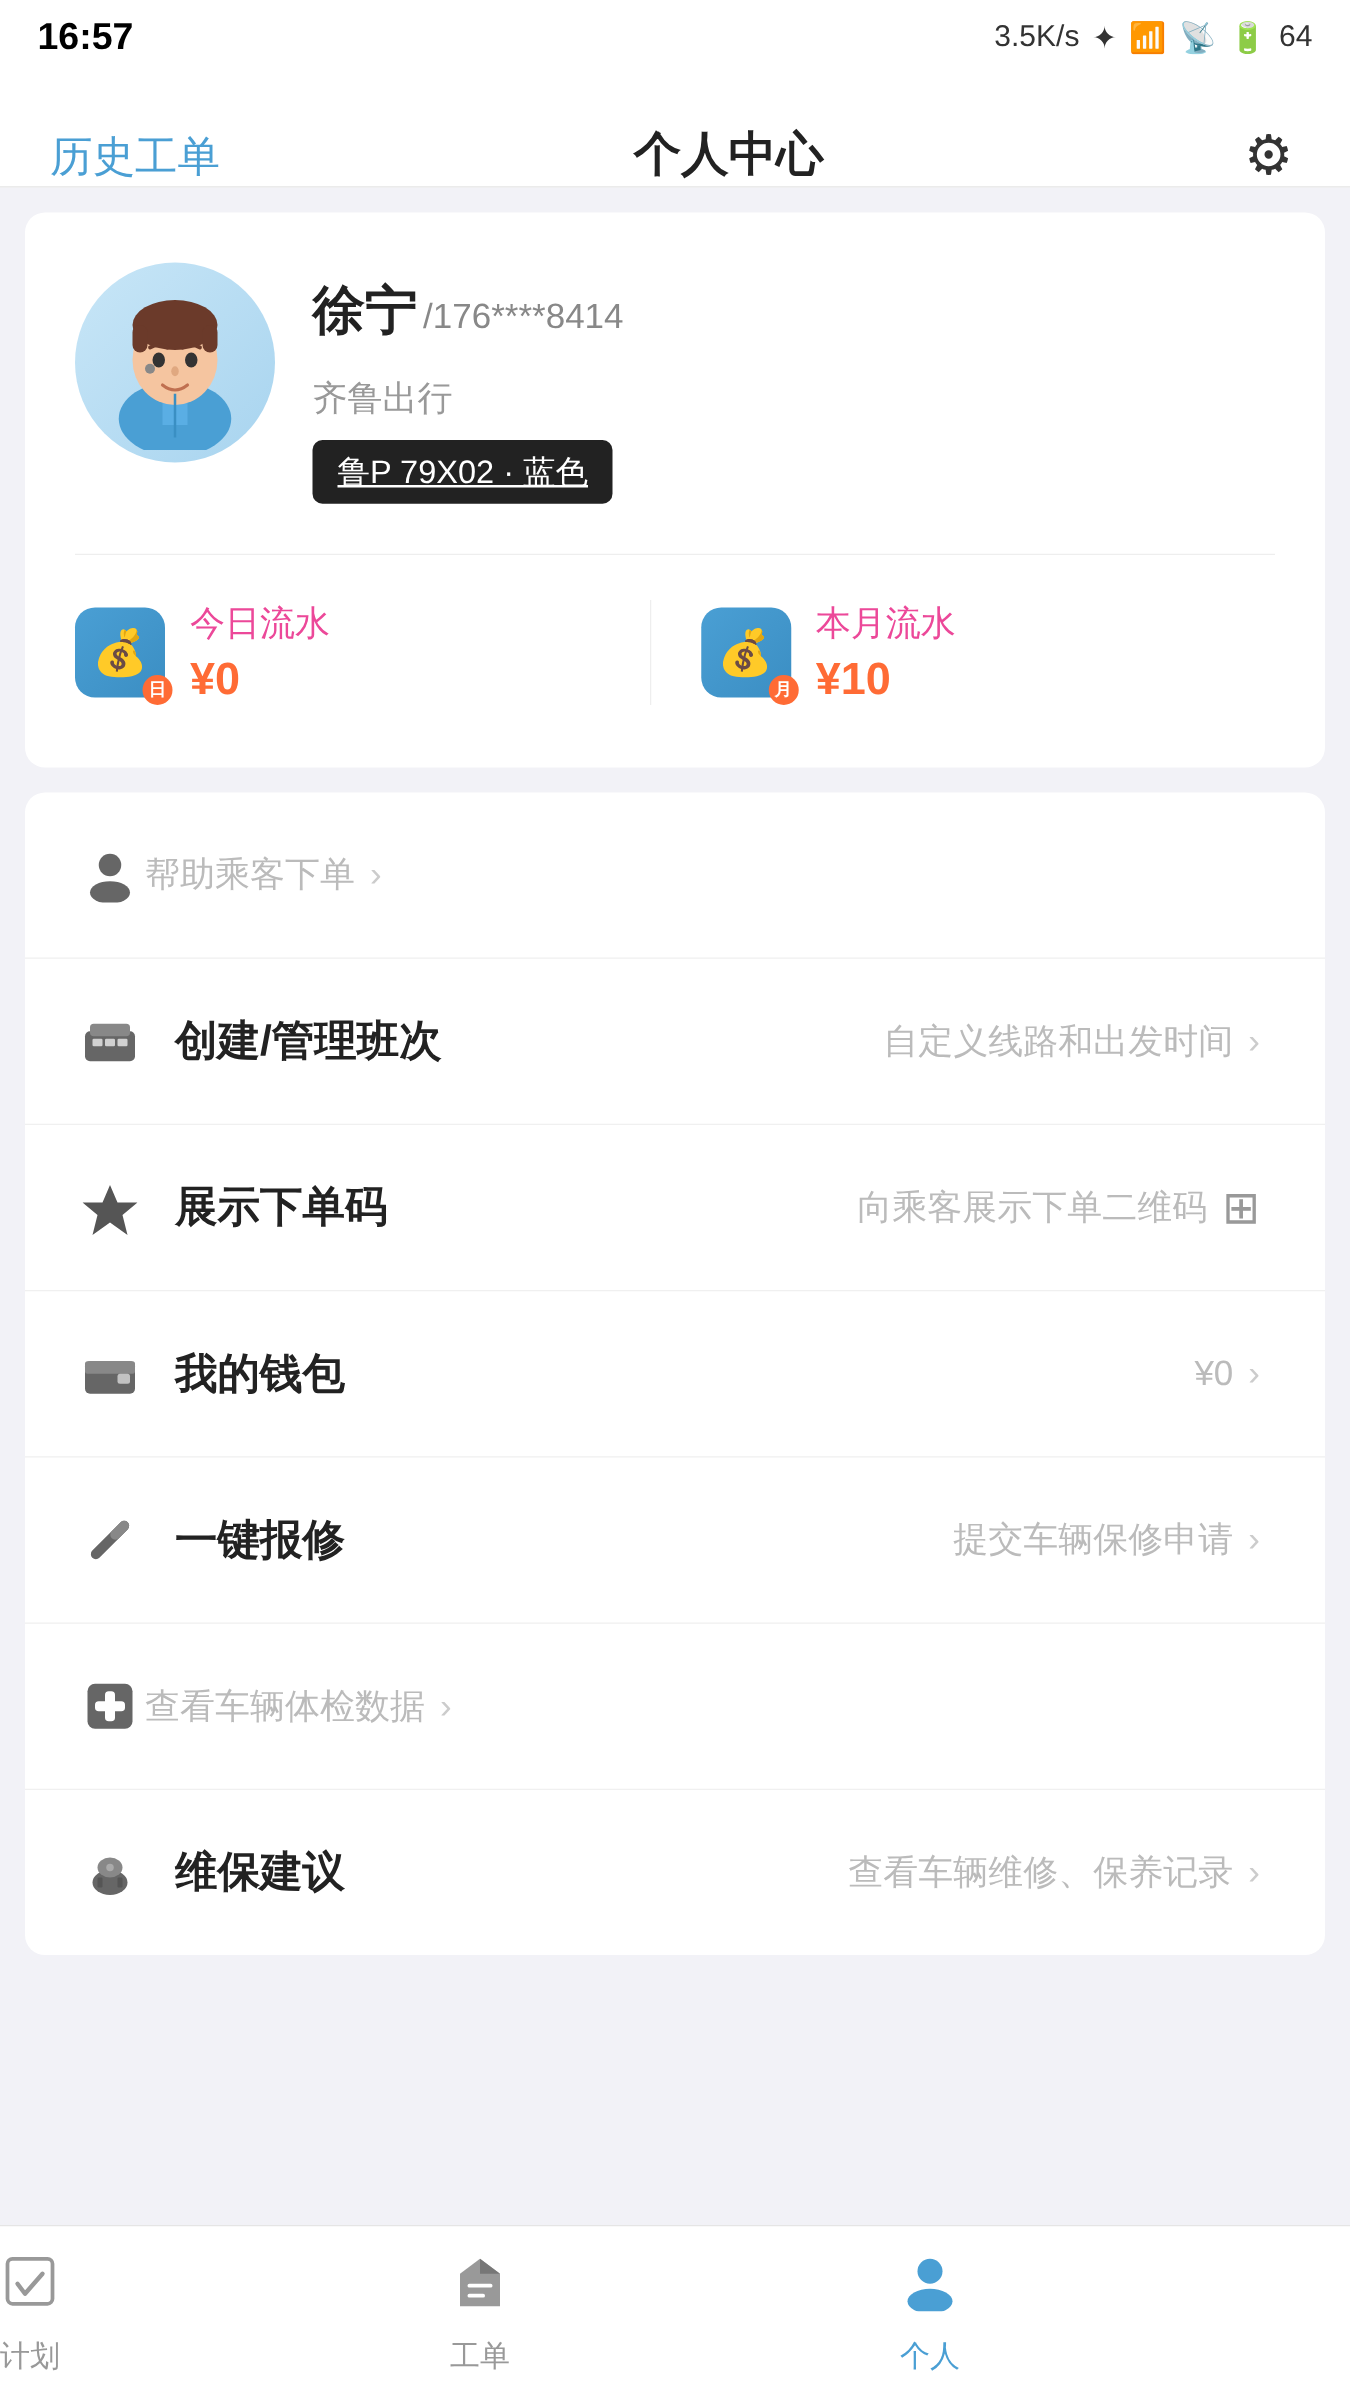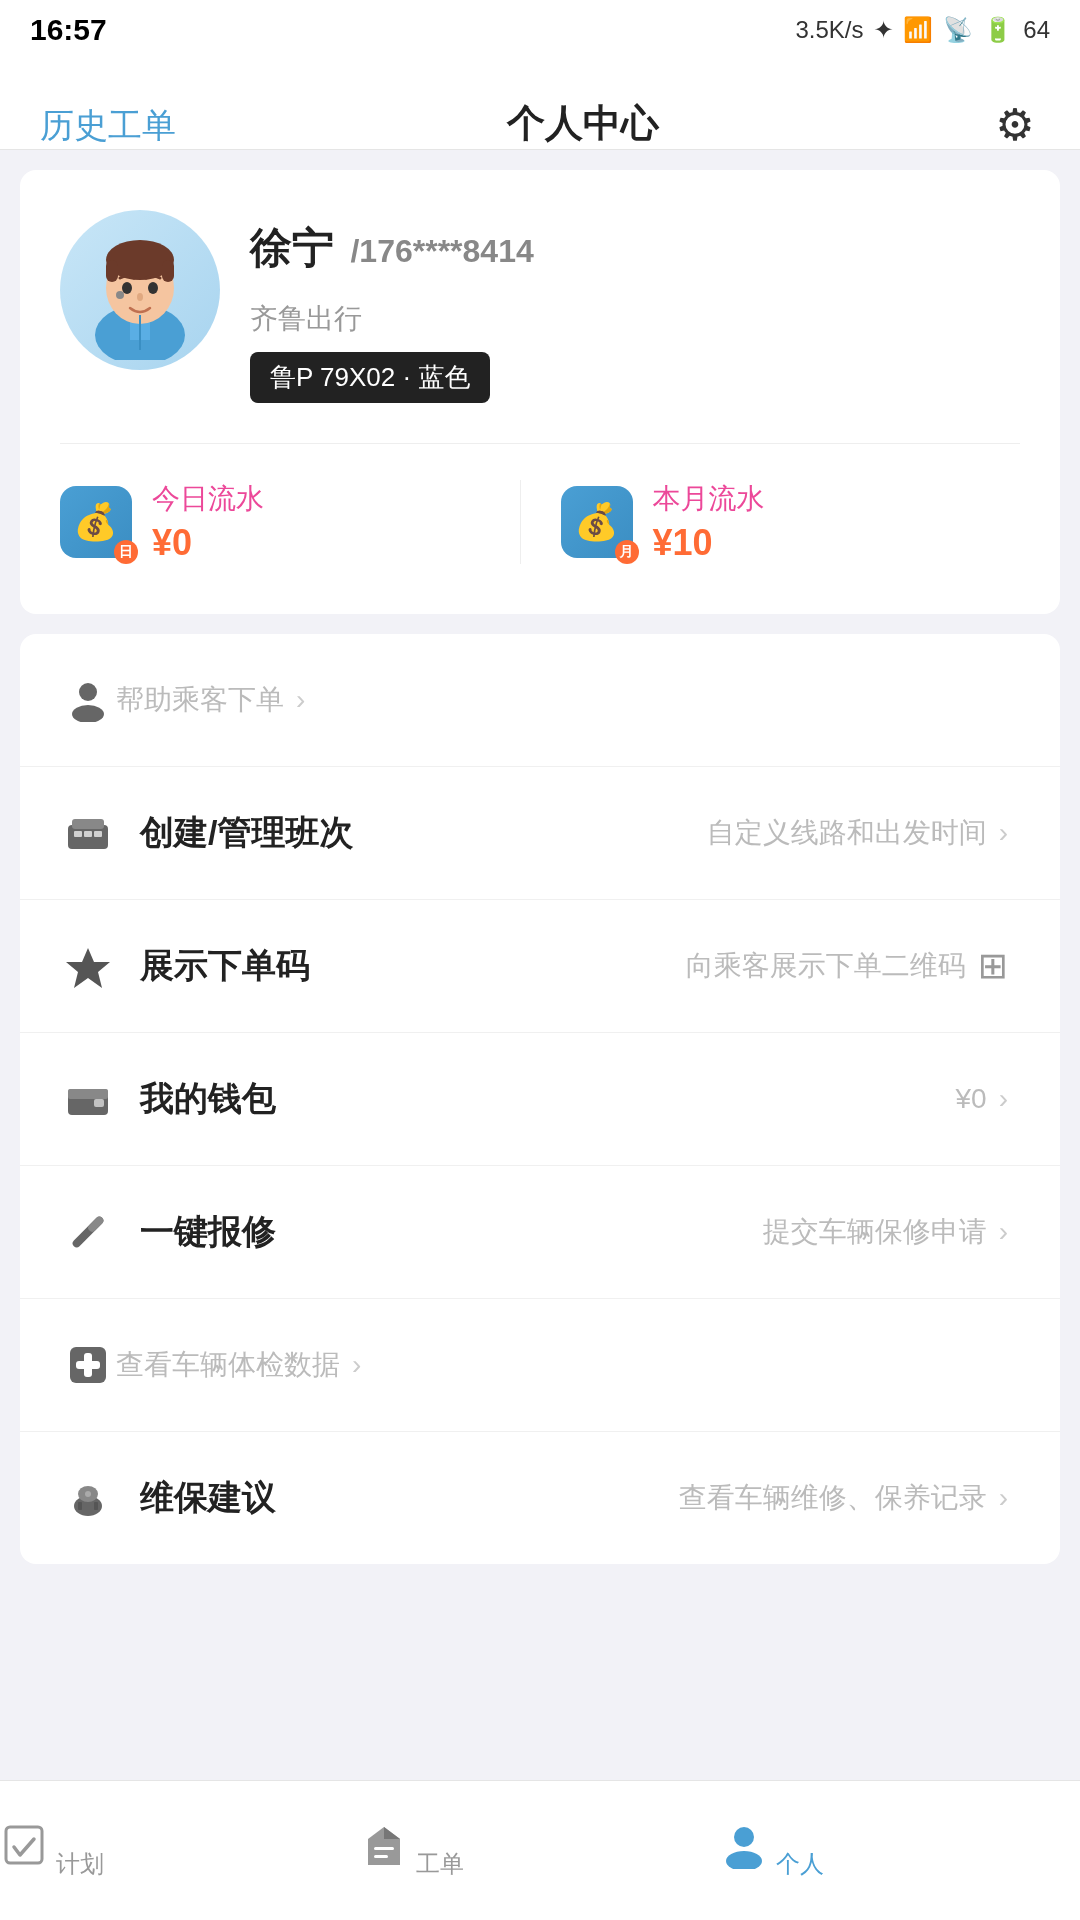--- a/index.html
+++ b/index.html
@@ -86,39 +86,40 @@
     .profile-details {
       flex: 1;
       padding-top: 10px;
     }
     .profile-name {
       font-size: 42px;
       font-weight: 700;
       color: #222;
     }
     .profile-phone {
-      font-size: 32px;
+      font-size: 28px;
       color: #888;
-      margin-left: 12px;
-      font-weight: 700;
+      margin-left: 0;
+      font-weight: 400;
     }
     .profile-company {
       font-size: 28px;
       color: #999;
       margin-top: 24px;
     }
     .profile-plate {
       display: inline-block;
       background: #222;
       color: #fff;
       font-size: 26px;
       padding: 8px 20px;
       border-radius: 8px;
       margin-top: 14px;
       font-weight: 500;
+      text-decoration: underline;
     }
 
     
     .stats-row {
       display: flex;
       margin-top: 40px;
       border-top: 1px solid #eee;
       padding-top: 36px;
     }
     .stat-item {
@@ -228,21 +229,22 @@
       width: 1080px;
       height: 140px;
       background: #fff;
       border-top: 1px solid #e5e5e5;
       display: flex;
       align-items: center;
       justify-content: space-around;
     }
     .nav-item {
       display: flex;
-      align-items: flex-end;
+      flex-direction: column;
+      align-items: flex-start;
       gap: 8px;
       cursor: pointer;
       flex: 1;
     }
     .nav-icon {
       font-size: 48px;
       color: #999;
     }
     .nav-icon.active { color: #4a9fd4; }
     .nav-label {

